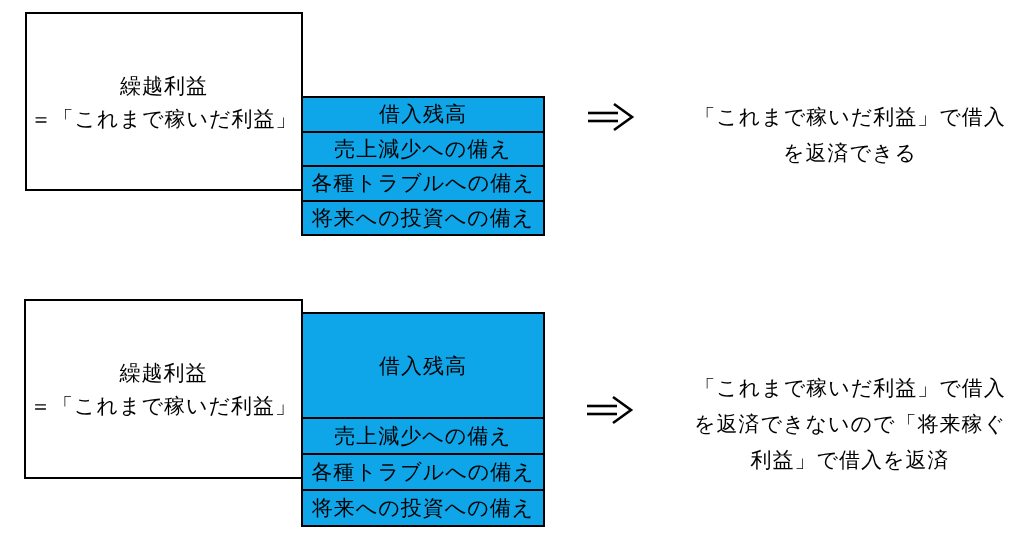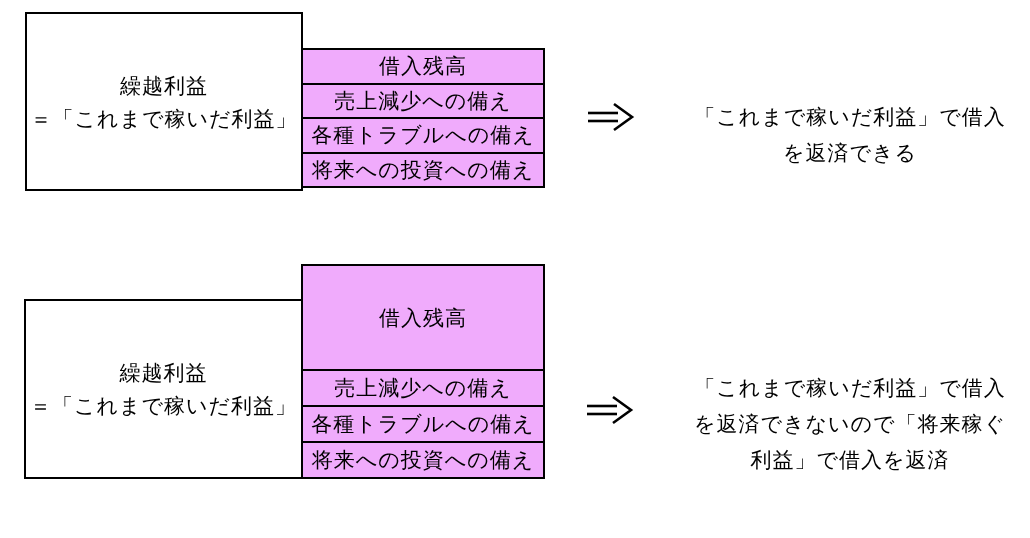--- a/index.html
+++ b/index.html
@@ -26,23 +26,24 @@
     align-items: center;
     justify-content: center;
     text-align: center;
     font-size: 21px;
     letter-spacing: 1px;
     line-height: 33px;
   }
   .col {
     position: absolute;
     border: 2px solid #000000;
-    background: #f0abfc;
+    background: #0ea5e9;
     display: flex;
     flex-direction: column;
+    margin-top: 48px;
   }
   .cell {
     flex: 1 1 auto;
     display: flex;
     align-items: center;
     justify-content: center;
     font-size: 21px;
     letter-spacing: 1px;
     border-bottom: 2px solid #000000;
     white-space: nowrap;

